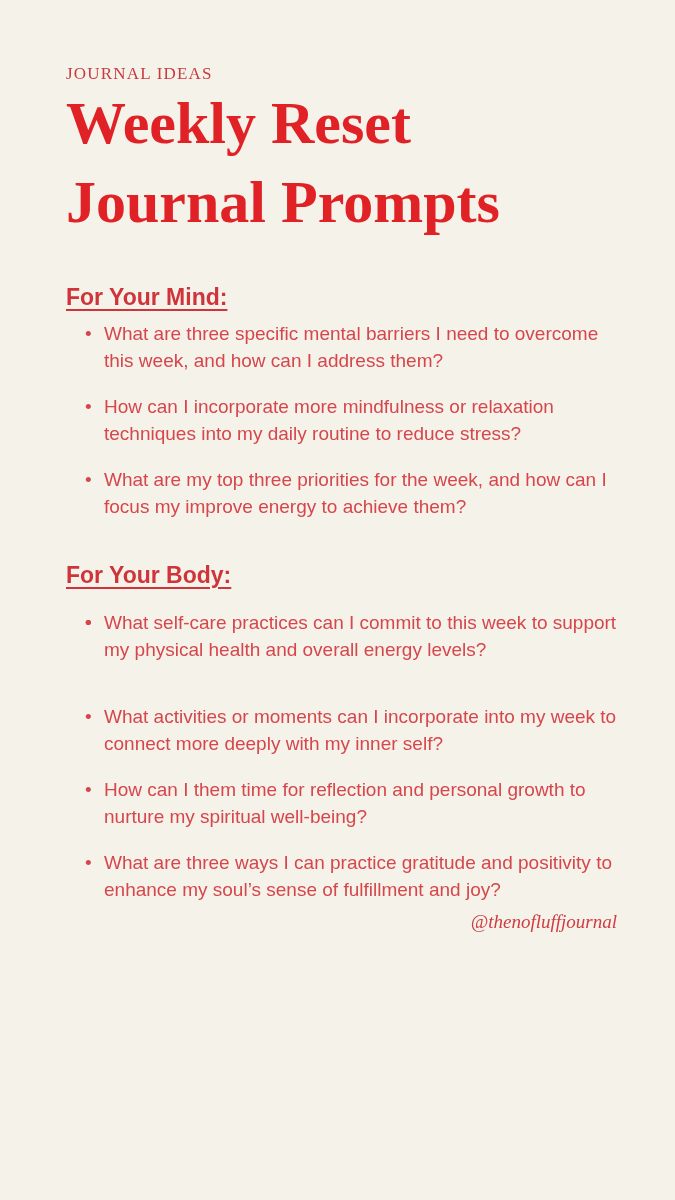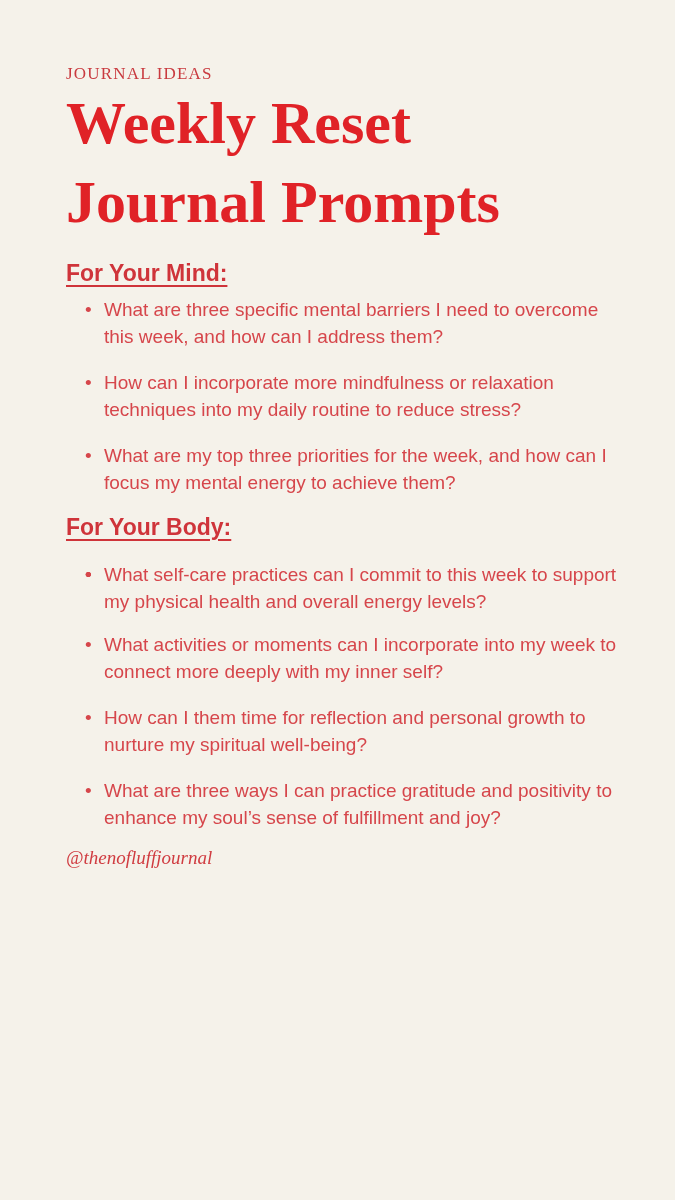--- a/index.html
+++ b/index.html
@@ -21,21 +21,21 @@
     line-height: 20px;
   }
   .title {
     max-width: 545px;
     font-family: "Liberation Serif", serif;
     font-weight: bold;
     font-size: 60px;
     line-height: 79px;
     color: #e02227;
   }
-  .section { margin-top: 16px; }
+  .section { margin-top: 40px; }
   .section-heading {
     display: inline-block;
     font-size: 23px;
     font-weight: bold;
     color: #cf343a;
     text-decoration: underline;
     text-underline-offset: 4px;
     line-height: 30px;
   }
   .prompt-list {
@@ -54,43 +54,43 @@
   .prompt-item:last-child { margin-bottom: 0; }
   .bullet-dot {
     position: absolute;
     left: 19px;
     top: 0;
     color: #d6464b;
     font-size: 19px;
     line-height: 27px;
   }
   .footer-handle {
-    margin-top: 16px;
-    text-align: left;
+    margin-top: 8px;
+    text-align: right;
     font-family: "Liberation Serif", serif;
     font-style: italic;
     font-size: 19px;
     color: #d03c41;
   }
 </style>
 </head>
 <body>
 
 <div class="canvas">
 
   <div class="eyebrow">JOURNAL IDEAS</div>
 
   <h1 class="title">Weekly Reset Journal Prompts</h1>
 
   <section class="section">
     <h2 class="section-heading">For Your Mind:</h2>
     <ul class="prompt-list">
       <li class="prompt-item"><span class="bullet-dot">•</span><span>What are three specific mental barriers I need to overcome this week, and how can I address them?</span></li>
       <li class="prompt-item"><span class="bullet-dot">•</span><span>How can I incorporate more mindfulness or relaxation techniques into my daily routine to reduce stress?</span></li>
-      <li class="prompt-item"><span class="bullet-dot">•</span><span>What are my top three priorities for the week, and how can I focus my mental energy to achieve them?</span></li>
+      <li class="prompt-item"><span class="bullet-dot">•</span><span>What are my top three priorities for the week, and how can I focus my improve energy to achieve them?</span></li>
     </ul>
   </section>
 
   <section class="section">
     <h2 class="section-heading">For Your Body:</h2>
     <ul class="prompt-list">
       <li class="prompt-item"><span class="bullet-dot">•</span></li>
       <li class="prompt-item"><span class="bullet-dot">•</span></li>
       <li class="prompt-item"><span class="bullet-dot">•</span><span>What self-care practices can I commit to this week to support my physical health and overall energy levels?</span></li>
     </ul>

